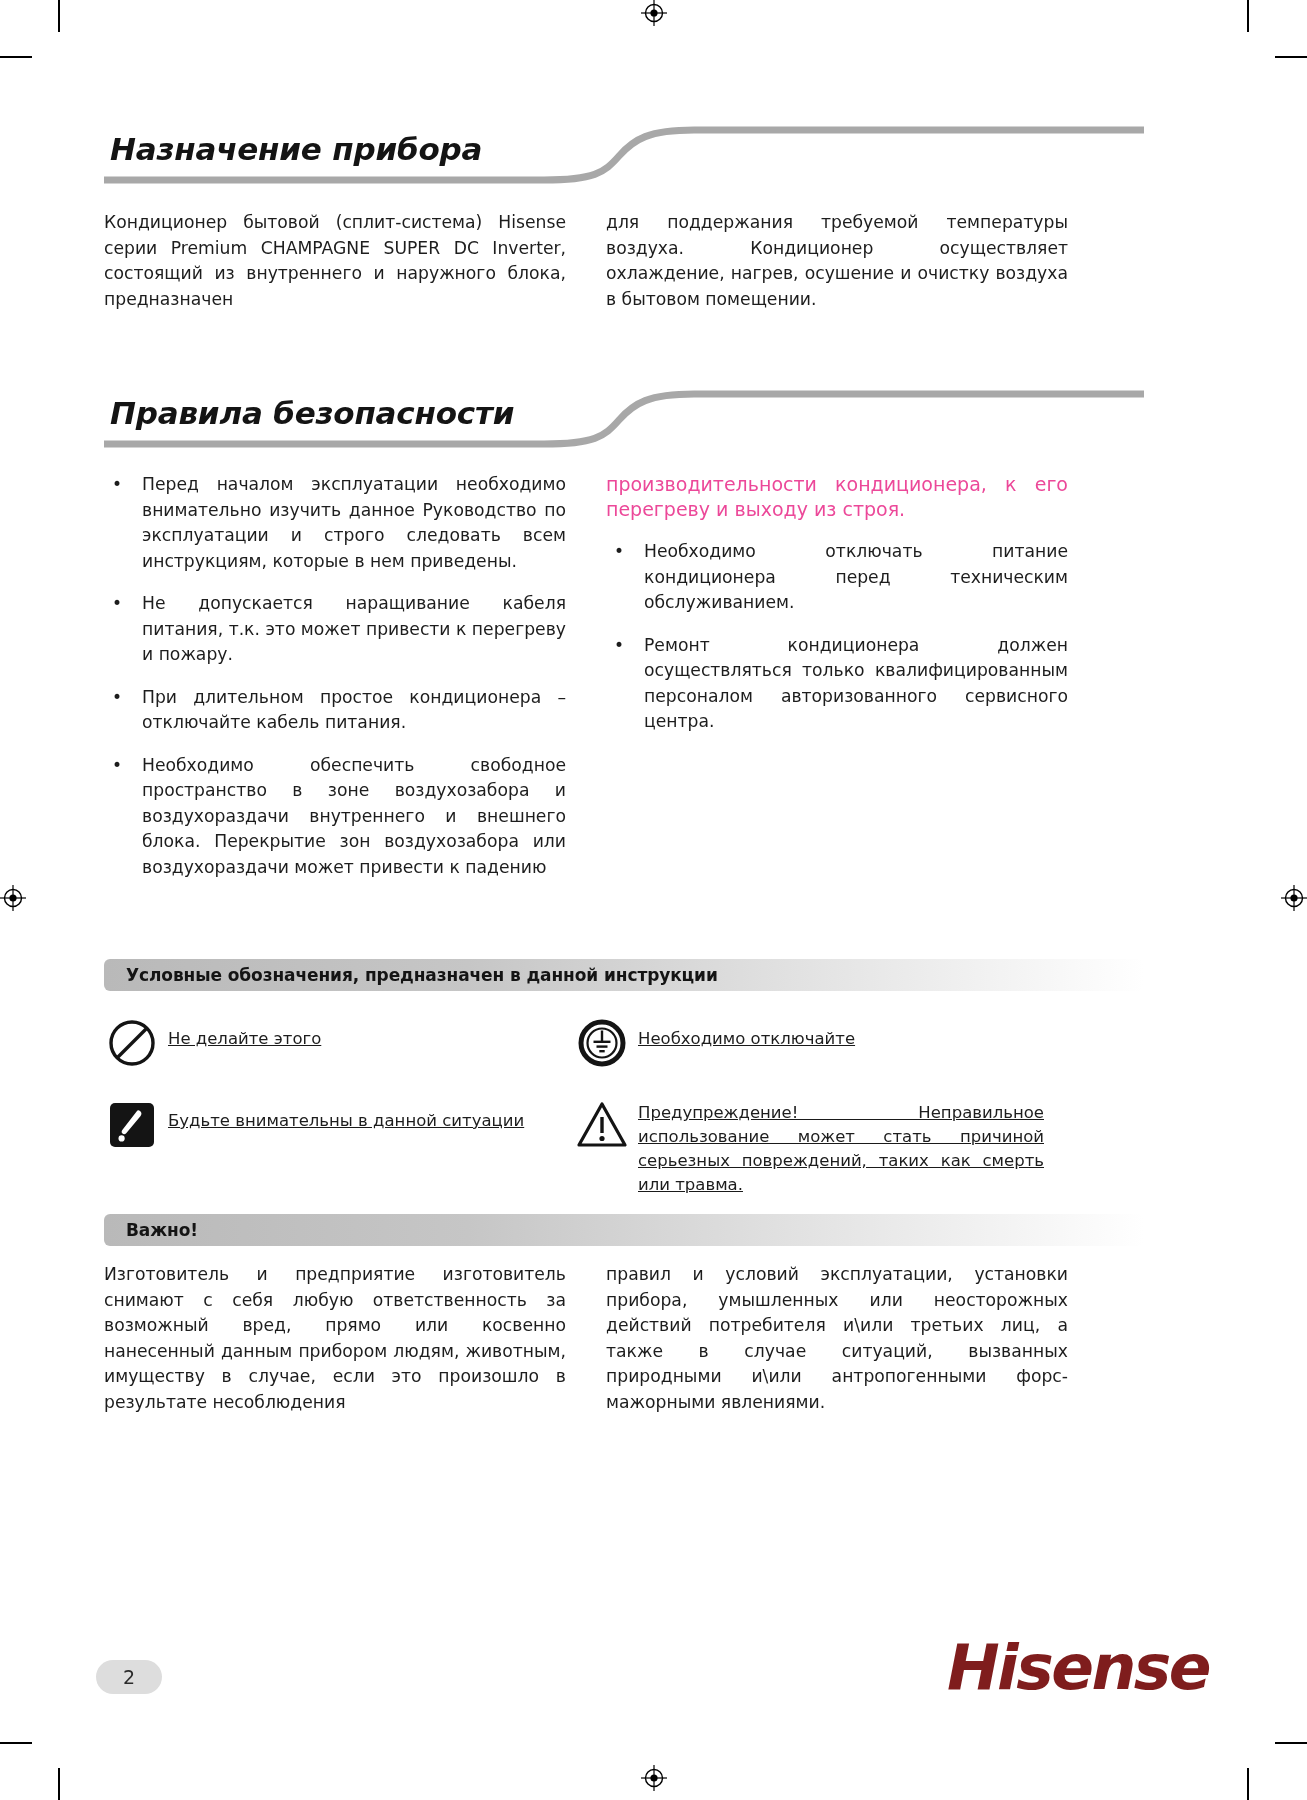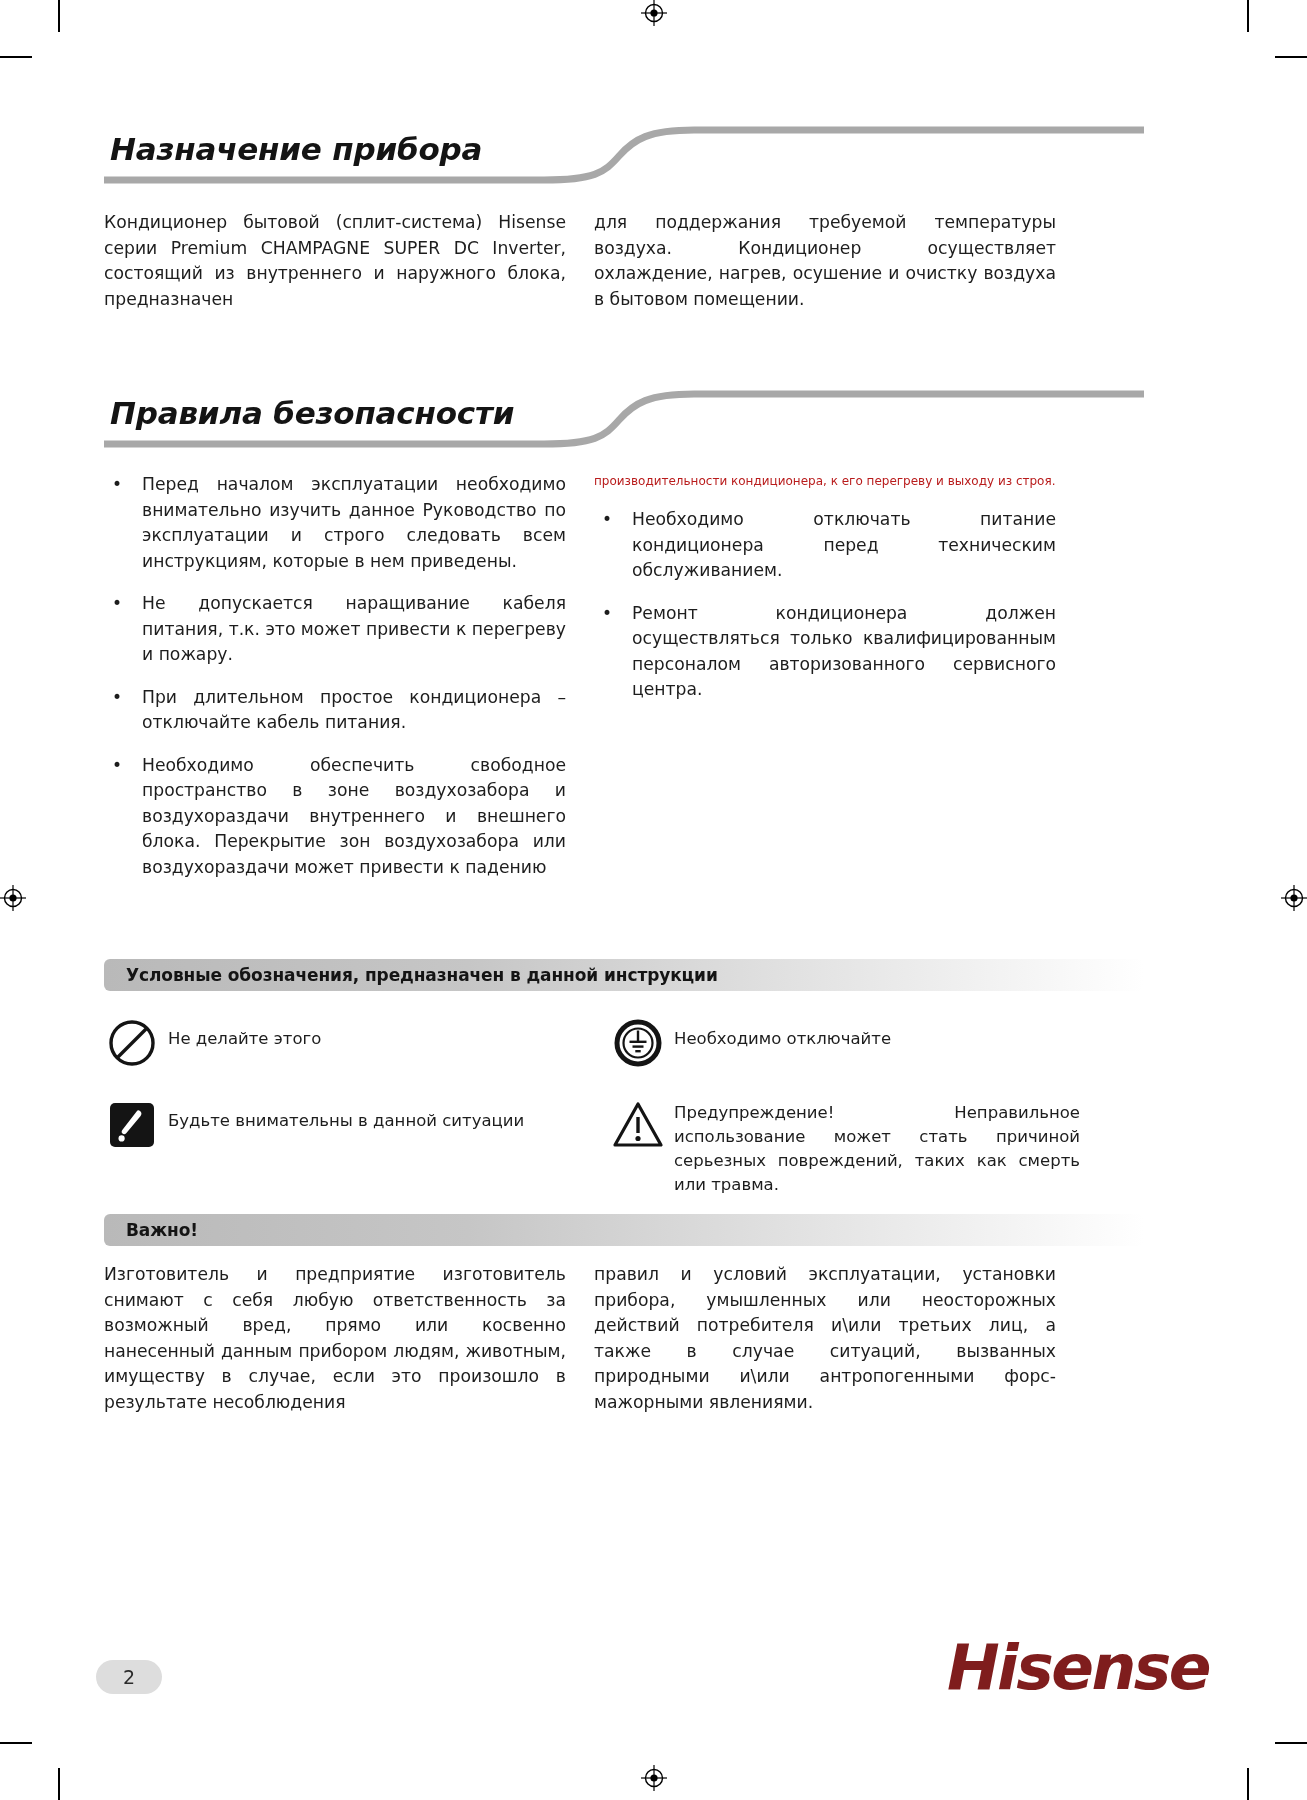--- a/index.html
+++ b/index.html
@@ -60,21 +60,21 @@
     letter-spacing: -0.2px;
     color: #141414;
     white-space: nowrap;
     margin-top: 10px;
   }
 
   
   .cols {
     position: absolute;
     display: flex;
-    gap: 28px;
+    gap: 40px;
   }
   .col {
     width: 462px;
   }
   .para {
     font-size: 17.2px;
     line-height: 25.5px;
     text-align: justify;
     color: #1d1d1d;
     margin: 0;
@@ -97,24 +97,24 @@
   }
   ul.bullets li:last-child { margin-bottom: 0; }
   ul.bullets li .dot {
     position: absolute;
     left: 8px;
     top: 0px;
     font-size: 17px;
     line-height: 25.5px;
   }
   .cont-para {
-    font-size: 12px;
-    line-height: 18px;
+    font-size: 19px;
+    line-height: 25px;
     text-align: justify;
-    color: #b91c1c;
+    color: #ec4899;
     margin: 0 0 17px 0;
   }
 
   
   .bar {
     position: absolute;
     height: 32px;
     border-radius: 6px;
     background: linear-gradient(to right, #b9b9b9 0%, #c6c6c6 35%, #e3e3e3 68%, #ffffff 100%);
     display: flex;
@@ -126,21 +126,21 @@
     font-weight: bold;
     color: #141414;
     letter-spacing: -0.1px;
     white-space: nowrap;
   }
 
   
   .legend {
     position: absolute;
     display: flex;
-    gap: 36px;
+    text-decoration: underline;
   }
   .legend-col { width: 470px; }
   .legend-row {
     display: flex;
     align-items: flex-start;
     margin-bottom: 26px;
   }
   .legend-row .icon-box {
     width: 56px;
     min-width: 56px;

